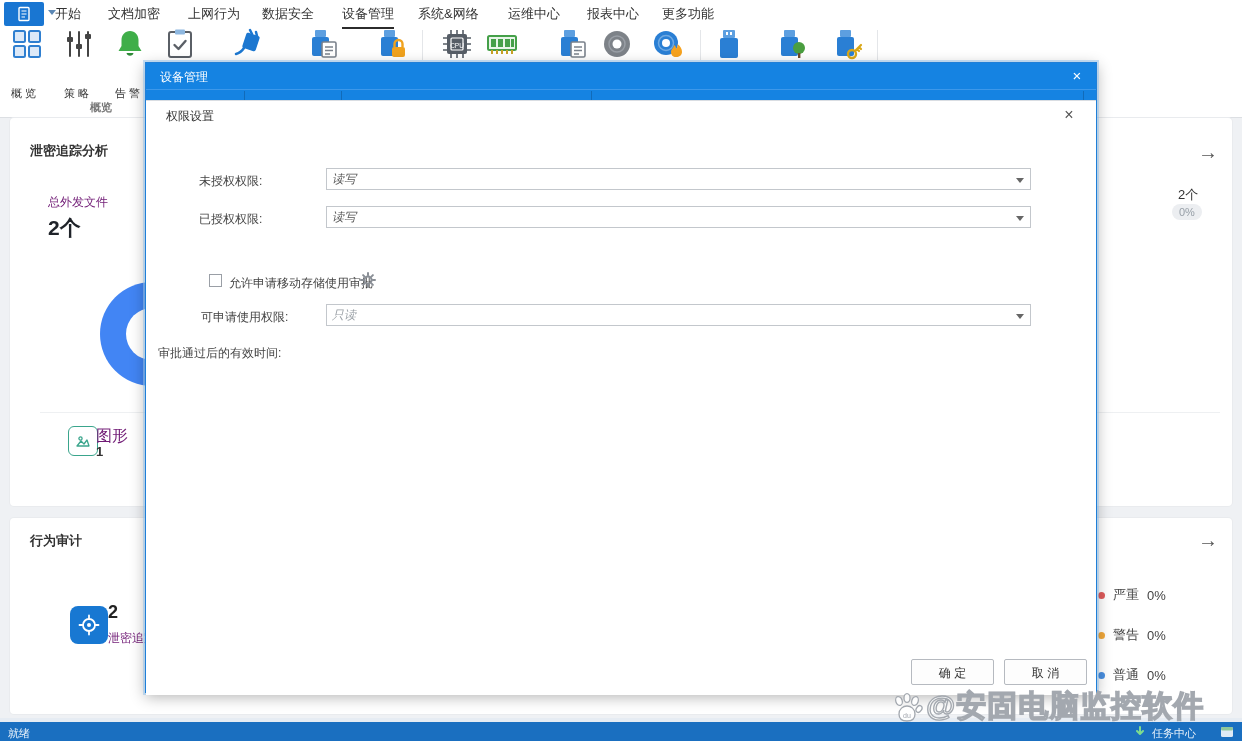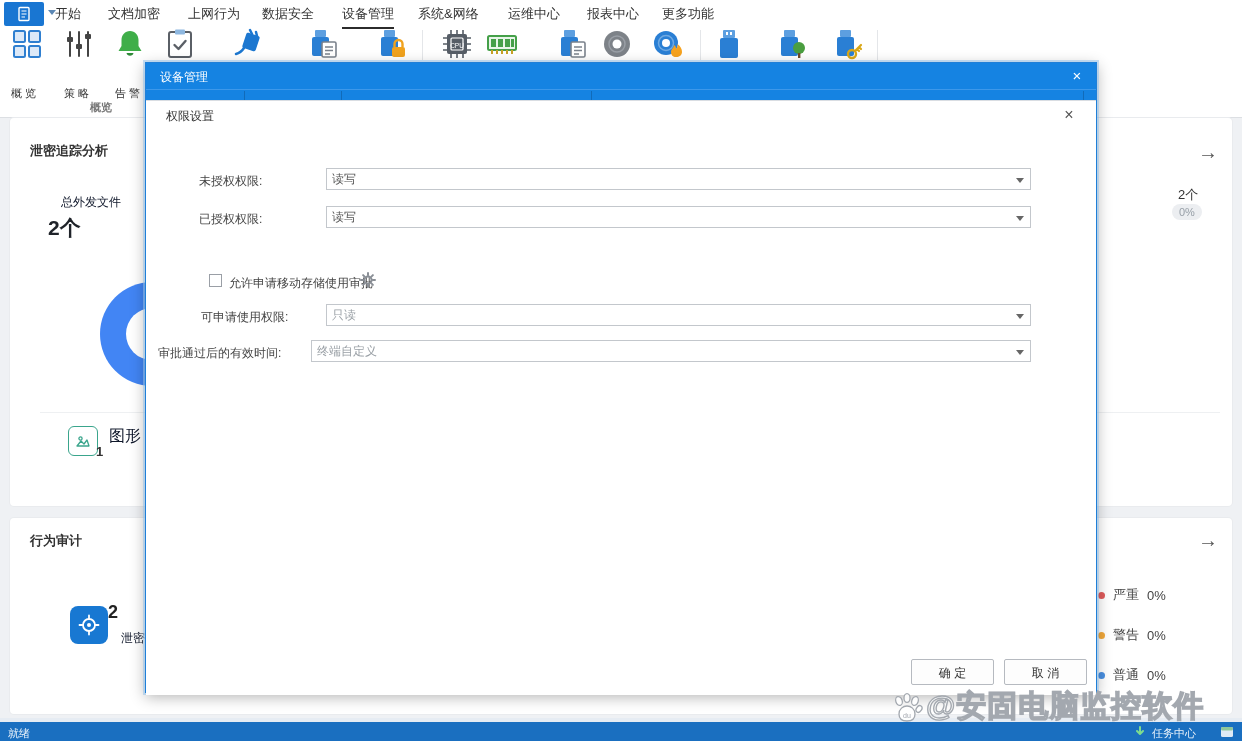--- a/index.html
+++ b/index.html
@@ -15,21 +15,21 @@
     border-right:4px solid transparent;border-top:5px solid #5b87b4;}
   .rtab{position:absolute;top:5px;font-size:13px;color:#333;cursor:pointer;white-space:nowrap;}
   .rtab.active{padding-bottom:4px;border-bottom:2px solid #2b2b2b;}
   .tool-sep{position:absolute;top:30px;width:1px;height:30px;background:#e4e6e9;}
   .ticon{position:absolute;top:28px;width:32px;height:32px;}
   .tlabel{position:absolute;top:62px;font-size:11px;color:#333;white-space:nowrap;margin-top:24px;}
   .grouplabel{position:absolute;top:100px;font-size:11px;color:#777;font-weight:bold;}
   
   .panel{position:absolute;background:#fff;border-radius:4px;box-shadow:0 0 0 1px #e9ebee;}
   .ptitle{font-size:13px;font-weight:600;color:#333;}
-  .muted{color:#0f172a;margin-left:13px;}
+  .muted{color:#701a75;}
   .arrowlink{font-size:20px;color:#555;cursor:pointer;line-height:1;}
   #donut{position:absolute;left:100px;top:282px;width:104px;height:104px;border-radius:50%;}
   #donut::after{content:"";position:absolute;left:26px;top:26px;width:52px;height:52px;border-radius:50%;background:#fff;}
   .legend-divider{position:absolute;left:30px;top:412px;width:1180px;height:1px;background:#eef0f2;}
   .imgbox{position:absolute;left:58px;top:426px;width:28px;height:28px;border:1.5px solid #3aa58c;border-radius:6px;
     display:flex;align-items:center;justify-content:center;}
   .badge{position:absolute;background:#eceef1;border-radius:8px;font-size:11px;color:#98a0a8;
     padding:1px 7px;line-height:14px;}
   .bluebox{position:absolute;left:60px;top:606px;width:38px;height:38px;background:#1878d2;border-radius:8px;
     display:flex;align-items:center;justify-content:center;cursor:pointer;}
@@ -42,21 +42,21 @@
   #dlg-titlebar{position:absolute;left:0;top:0;width:100%;height:26px;background:#1583e2;cursor:default;}
   #dlg-title{position:absolute;left:14px;top:6px;font-size:12px;color:#fff;}
   .dlg-close{position:absolute;top:4px;right:10px;width:18px;height:18px;color:#fff;font-size:15px;
     text-align:center;line-height:18px;cursor:pointer;}
   #dlg-strip{position:absolute;left:0;top:26px;width:100%;height:11px;background:#1583e2;border-top:1px solid #3d98ea;}
   .strip-sep{position:absolute;top:1px;width:1px;height:10px;background:rgba(0,0,0,.18);}
   #dlg-body{position:absolute;left:0;top:37px;width:100%;height:594px;background:#fff;border-top:1px solid #d9dde2;}
   .fieldlabel{position:absolute;font-size:12px;color:#444;white-space:nowrap;}
   .select{position:absolute;height:22px;border:1px solid #c3c7cc;background:#fff;box-sizing:border-box;
     font-size:12px;display:flex;align-items:center;padding:0 18px 0 5px;cursor:pointer;}
-  .select .val{color:#555;}
+  .select .val{color:#555;font-style:italic;}
   .select.disabled .val{color:#9aa0a6;}
   .select .caret{position:absolute;right:6px;top:9px;width:0;height:0;border-left:4px solid transparent;
     border-right:4px solid transparent;border-top:5px solid #666;}
   .cb{position:absolute;width:13px;height:13px;border:1px solid #9a9fa6;background:#fff;box-sizing:border-box;cursor:pointer;}
   .cblabel{position:absolute;font-size:12px;color:#444;}
   .dlg-btn{position:absolute;width:83px;height:26px;background:#fdfdfd;border:1px solid #b6bac0;
     font-size:12px;color:#333;text-align:center;line-height:24px;cursor:pointer;box-sizing:border-box;border-radius:2px;}
   
   #statusbar-strip{position:absolute;left:0;top:718px;width:1242px;height:4px;background:#e6ecf3;}
   #statusbar{position:absolute;left:0;top:722px;width:1242px;height:19px;background:#1a6fc0;color:#eaf2fa;font-size:11px;}
@@ -285,24 +285,20 @@
         </g>
       </svg>
 
       <div class="fieldlabel" style="left:55px;top:208px">可申请使用权限:</div>
       <div class="select disabled" style="left:180px;top:203px;width:705px">
         <span class="val">只读</span>
         <span class="caret"></span>
       </div>
 
       <div class="fieldlabel" style="left:12px;top:244px">审批通过后的有效时间:</div>
-      <div class="select disabled" style="left:165px;top:239px;width:720px">
-        <span class="val">终端自定义</span>
-        <span class="caret"></span>
-      </div>
 
       <button class="dlg-btn" style="left:765px;top:558px">确 定</button>
       <button class="dlg-btn" style="left:858px;top:558px">取 消</button>
     </div>
   </div>
 
   <div id="statusbar-strip"></div>
   <div id="statusbar">
     <span class="abs" style="left:8px;top:4px">就绪</span>
     <svg class="abs" style="left:1134px;top:4px" width="12" height="12" viewBox="0 0 12 12">

